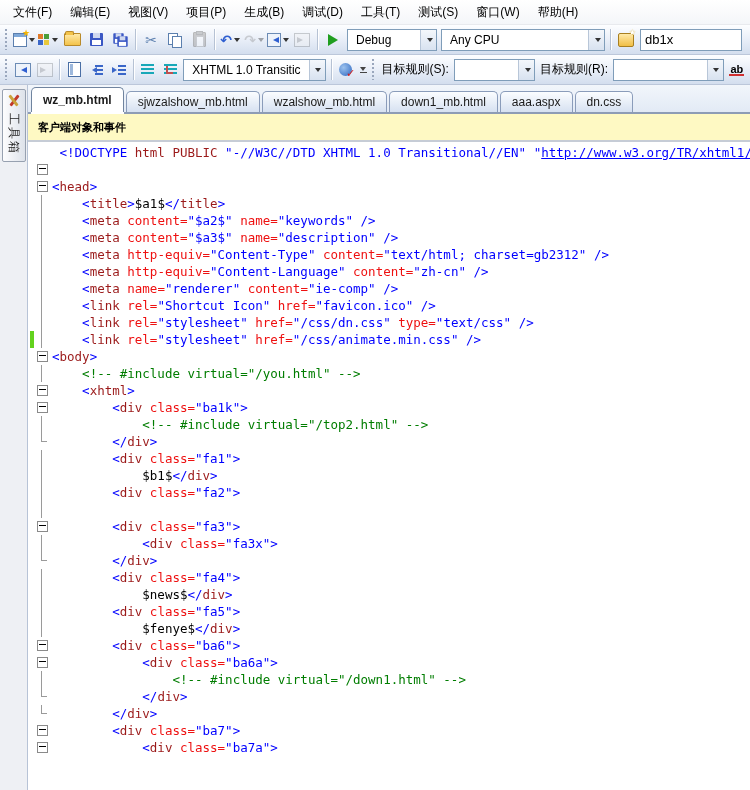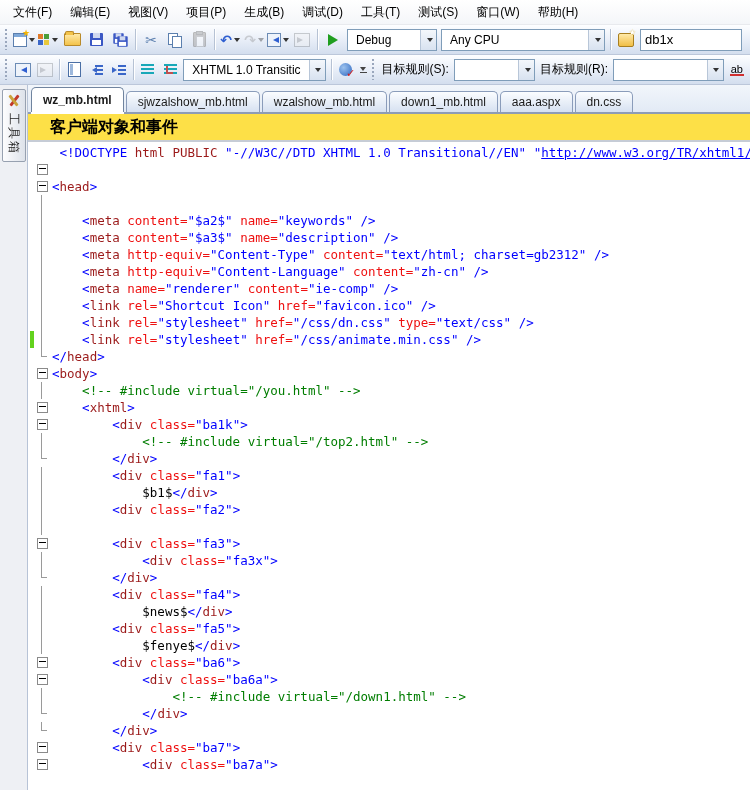--- a/index.html
+++ b/index.html
@@ -35,21 +35,21 @@
 
   .editor-pane{flex:1;display:flex;flex-direction:column;min-width:0;border-left:1px solid #b7c3d6;}
 
   
   .tabstrip{height:27px;display:flex;align-items:flex-end;background:linear-gradient(#f2f6fb,#e2eaf5);padding-left:3px;}
   .tab{position:relative;margin-right:2px;padding:0 11px;display:flex;align-items:center;border:1px solid #8a9cba;border-bottom:none;border-radius:5px 5px 0 0;background:linear-gradient(#fbfdff,#d6e1f1);height:20px;white-space:nowrap;font-size:12px;color:#1a1a1a;}
   .tab.active{height:24px;background:#fff;font-weight:bold;z-index:2;border-color:#70849f;box-shadow:0 2px 0 #fff;}
 
   
   .editor-frame{flex:1;display:flex;flex-direction:column;background:#fff;border-top:2px solid #8d9cb5;min-height:0;}
-  .editor-header{height:26px;display:flex;align-items:center;background:#fde047;border-bottom:2px solid #c6ccd6;font-weight:bold;padding-left:22px;font-size:16px;}
+  .editor-header{height:26px;display:flex;align-items:center;background:#fef9c3;border-bottom:2px solid #c6ccd6;font-weight:bold;padding-left:10px;font-size:11px;}
   .code-area{flex:1;overflow:hidden;background:#fff;padding-top:2px;}
   .code-line{display:flex;height:17px;line-height:17px;white-space:pre;font-family:"DejaVu Sans Mono","Liberation Mono",monospace;font-size:12.5px;}
   .chg{width:4px;flex:none;margin-left:2px;}
   .chg.on{background:#63d21e;}
   .fold{width:16px;flex:none;position:relative;display:flex;align-items:center;justify-content:center;}
   .fold.f-l::before{content:'';position:absolute;left:7px;top:0;bottom:0;width:1px;background:#9a9a9a;}
   .fold.f-e::before{content:'';position:absolute;left:7px;top:0;height:9px;width:1px;background:#9a9a9a;}
   .fold.f-e::after{content:'';position:absolute;left:7px;top:8px;width:6px;height:1px;background:#9a9a9a;}
   .fbox{width:9px;height:9px;border:1px solid #8a8a8a;background:#fff;position:relative;z-index:1;}
   .fbox::after{content:'';position:absolute;left:1px;right:1px;top:3px;height:1px;background:#000;}
@@ -101,21 +101,21 @@
   .i-outdent::after{border-right:5px solid #3a66c8;}
   .i-indent.i-in::after{border-left:5px solid #3a66c8;}
   .i-comment{width:13px;height:11px;position:relative;}
   .i-comment i{position:absolute;left:0;right:0;height:2px;background:#18a8b8;}
   .i-comment i:nth-child(1){top:0;}
   .i-comment i:nth-child(2){top:4px;}
   .i-comment i:nth-child(3){top:8px;}
   .i-uncomment::after{content:'';position:absolute;left:2px;top:2px;width:5px;height:6px;border:2px solid #c05050;border-top:none;border-right:none;}
   .i-validate{width:13px;height:13px;border-radius:50%;background:radial-gradient(circle at 35% 35%,#9cc2ee,#2b66c0);position:relative;}
   .i-validate::after{content:'✓';position:absolute;right:-3px;bottom:-4px;color:#d02020;font-weight:bold;font-size:11px;}
-  .i-ab{font-size:11px;font-family:"Liberation Sans",sans-serif;border-bottom:2px solid #d03030;line-height:10px;padding:0 1px;}
+  .i-ab{font-size:11px;font-family:"Liberation Sans",sans-serif;border-bottom:2px solid #d03030;line-height:10px;padding:0 1px;font-weight:bold;}
   .i-tools{width:16px;height:16px;position:relative;}
   .i-tools::before{content:'';position:absolute;left:7px;top:1px;width:3px;height:13px;background:#c23a2a;transform:rotate(38deg);border-radius:1px;}
   .i-tools::after{content:'';position:absolute;left:6px;top:1px;width:3px;height:13px;background:#caa23a;transform:rotate(-38deg);border-radius:1px;}
 </style>
 </head>
 <body>
 
 <div class="window">
 
   <div class="menubar">
@@ -300,30 +300,29 @@
           <span class="tab">dn.css</span>
         </div>
       <div class="editor-frame">
         <div class="editor-header">
           <span>客户端对象和事件</span>
         </div>
         <div class="code-area">
             <div class="code-line"><span class="chg"></span><span class="fold f-n"></span><span class="ctext"><span class="tk-b"> &lt;!DOCTYPE</span><span class="tk-m"> html PUBLIC </span><span class="tk-b">"-//W3C//DTD XHTML 1.0 Transitional//EN" "</span><span class="tk-u">http://www.w3.org/TR/xhtml1/DTD/xhtml1-transitional.dtd</span></span></div>
             <div class="code-line"><span class="chg"></span><span class="fold f-b"><span class="fbox"></span></span></div>
             <div class="code-line"><span class="chg"></span><span class="fold f-b"><span class="fbox"></span></span><span class="ctext"><span class="tk-b">&lt;</span><span class="tk-m">head</span><span class="tk-b">&gt;</span></span></div>
-            <div class="code-line"><span class="chg"></span><span class="fold f-l"></span></div>
+            <div class="code-line"><span class="chg"></span><span class="fold f-l"></span><span class="ctext"><span class="tk-k">    </span><span class="tk-b">&lt;</span><span class="tk-m">title</span><span class="tk-b">&gt;</span><span class="tk-k">$a1$</span><span class="tk-b">&lt;/</span><span class="tk-m">title</span><span class="tk-b">&gt;</span></span></div>
             <div class="code-line"><span class="chg"></span><span class="fold f-l"></span><span class="ctext"><span class="tk-k">    </span><span class="tk-b">&lt;</span><span class="tk-m">meta</span><span class="tk-r"> content=</span><span class="tk-b">"$a2$"</span><span class="tk-r"> name=</span><span class="tk-b">"keywords"</span><span class="tk-b"> /&gt;</span></span></div>
             <div class="code-line"><span class="chg"></span><span class="fold f-l"></span><span class="ctext"><span class="tk-k">    </span><span class="tk-b">&lt;</span><span class="tk-m">meta</span><span class="tk-r"> content=</span><span class="tk-b">"$a3$"</span><span class="tk-r"> name=</span><span class="tk-b">"description"</span><span class="tk-b"> /&gt;</span></span></div>
             <div class="code-line"><span class="chg"></span><span class="fold f-l"></span><span class="ctext"><span class="tk-k">    </span><span class="tk-b">&lt;</span><span class="tk-m">meta</span><span class="tk-r"> http-equiv=</span><span class="tk-b">"Content-Type"</span><span class="tk-r"> content=</span><span class="tk-b">"text/html; charset=gb2312"</span><span class="tk-b"> /&gt;</span></span></div>
             <div class="code-line"><span class="chg"></span><span class="fold f-l"></span><span class="ctext"><span class="tk-k">    </span><span class="tk-b">&lt;</span><span class="tk-m">meta</span><span class="tk-r"> http-equiv=</span><span class="tk-b">"Content-Language"</span><span class="tk-r"> content=</span><span class="tk-b">"zh-cn"</span><span class="tk-b"> /&gt;</span></span></div>
             <div class="code-line"><span class="chg"></span><span class="fold f-l"></span><span class="ctext"><span class="tk-k">    </span><span class="tk-b">&lt;</span><span class="tk-m">meta</span><span class="tk-r"> name=</span><span class="tk-b">"renderer"</span><span class="tk-r"> content=</span><span class="tk-b">"ie-comp"</span><span class="tk-b"> /&gt;</span></span></div>
             <div class="code-line"><span class="chg"></span><span class="fold f-l"></span><span class="ctext"><span class="tk-k">    </span><span class="tk-b">&lt;</span><span class="tk-m">link</span><span class="tk-r"> rel=</span><span class="tk-b">"Shortcut Icon"</span><span class="tk-r"> href=</span><span class="tk-b">"favicon.ico"</span><span class="tk-b"> /&gt;</span></span></div>
             <div class="code-line"><span class="chg"></span><span class="fold f-l"></span><span class="ctext"><span class="tk-k">    </span><span class="tk-b">&lt;</span><span class="tk-m">link</span><span class="tk-r"> rel=</span><span class="tk-b">"stylesheet"</span><span class="tk-r"> href=</span><span class="tk-b">"/css/dn.css"</span><span class="tk-r"> type=</span><span class="tk-b">"text/css"</span><span class="tk-b"> /&gt;</span></span></div>
             <div class="code-line"><span class="chg on"></span><span class="fold f-l"></span><span class="ctext"><span class="tk-k">    </span><span class="tk-b">&lt;</span><span class="tk-m">link</span><span class="tk-r"> rel=</span><span class="tk-b">"stylesheet"</span><span class="tk-r"> href=</span><span class="tk-b">"/css/animate.min.css"</span><span class="tk-b"> /&gt;</span></span></div>
-            <div class="code-line"><span class="chg"></span><span class="fold f-e"></span><span class="ctext"><span class="tk-b">&lt;/</span><span class="tk-m">head</span><span class="tk-b">&gt;</span></span></div>
             <div class="code-line"><span class="chg"></span><span class="fold f-b"><span class="fbox"></span></span><span class="ctext"><span class="tk-b">&lt;</span><span class="tk-m">body</span><span class="tk-b">&gt;</span></span></div>
             <div class="code-line"><span class="chg"></span><span class="fold f-l"></span><span class="ctext"><span class="tk-k">    </span><span class="tk-g">&lt;!-- #include virtual="/you.html" --&gt;</span></span></div>
             <div class="code-line"><span class="chg"></span><span class="fold f-b"><span class="fbox"></span></span><span class="ctext"><span class="tk-k">    </span><span class="tk-b">&lt;</span><span class="tk-m">xhtml</span><span class="tk-b">&gt;</span></span></div>
             <div class="code-line"><span class="chg"></span><span class="fold f-b"><span class="fbox"></span></span><span class="ctext"><span class="tk-k">        </span><span class="tk-b">&lt;</span><span class="tk-m">div</span><span class="tk-r"> class=</span><span class="tk-b">"ba1k"</span><span class="tk-b">&gt;</span></span></div>
             <div class="code-line"><span class="chg"></span><span class="fold f-l"></span><span class="ctext"><span class="tk-k">            </span><span class="tk-g">&lt;!-- #include virtual="/top2.html" --&gt;</span></span></div>
             <div class="code-line"><span class="chg"></span><span class="fold f-e"></span><span class="ctext"><span class="tk-k">        </span><span class="tk-b">&lt;/</span><span class="tk-m">div</span><span class="tk-b">&gt;</span></span></div>
             <div class="code-line"><span class="chg"></span><span class="fold f-l"></span><span class="ctext"><span class="tk-k">        </span><span class="tk-b">&lt;</span><span class="tk-m">div</span><span class="tk-r"> class=</span><span class="tk-b">"fa1"</span><span class="tk-b">&gt;</span></span></div>
             <div class="code-line"><span class="chg"></span><span class="fold f-l"></span><span class="ctext"><span class="tk-k">            $b1$</span><span class="tk-b">&lt;/</span><span class="tk-m">div</span><span class="tk-b">&gt;</span></span></div>
             <div class="code-line"><span class="chg"></span><span class="fold f-l"></span><span class="ctext"><span class="tk-k">        </span><span class="tk-b">&lt;</span><span class="tk-m">div</span><span class="tk-r"> class=</span><span class="tk-b">"fa2"</span><span class="tk-b">&gt;</span></span></div>
             <div class="code-line"><span class="chg"></span><span class="fold f-l"></span></div>

